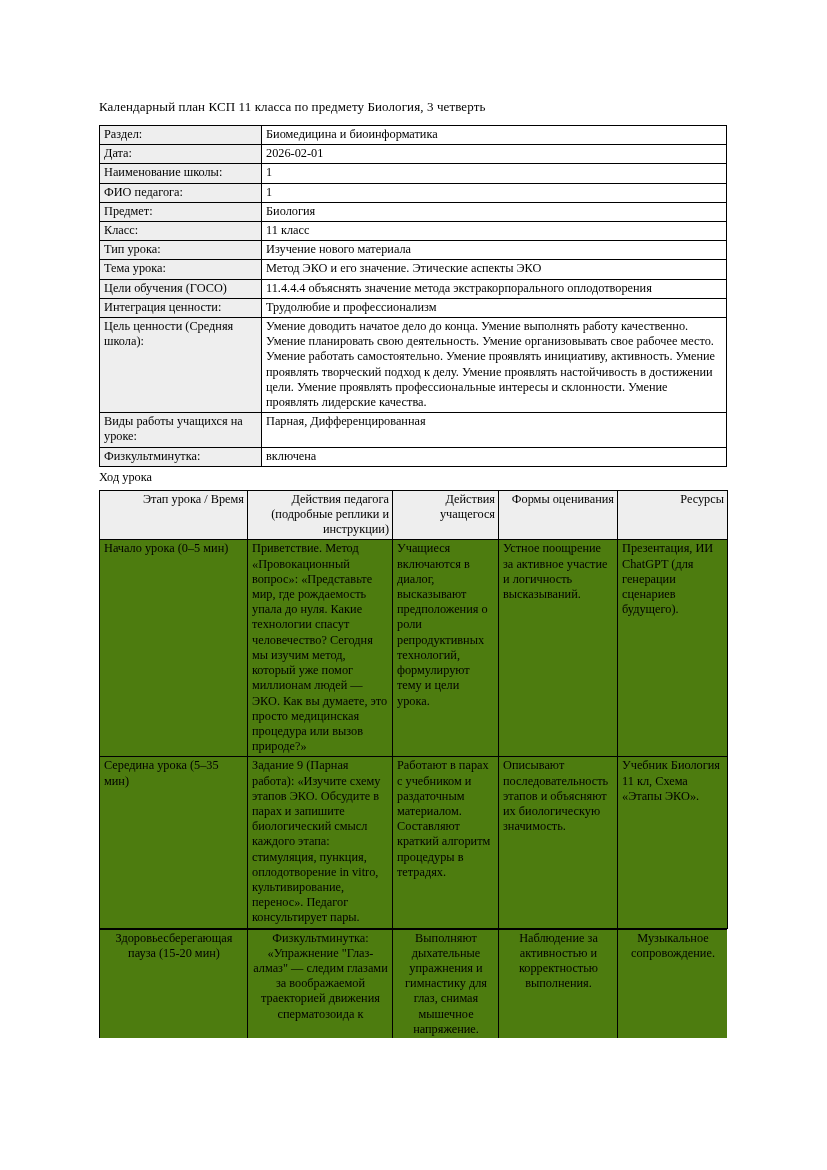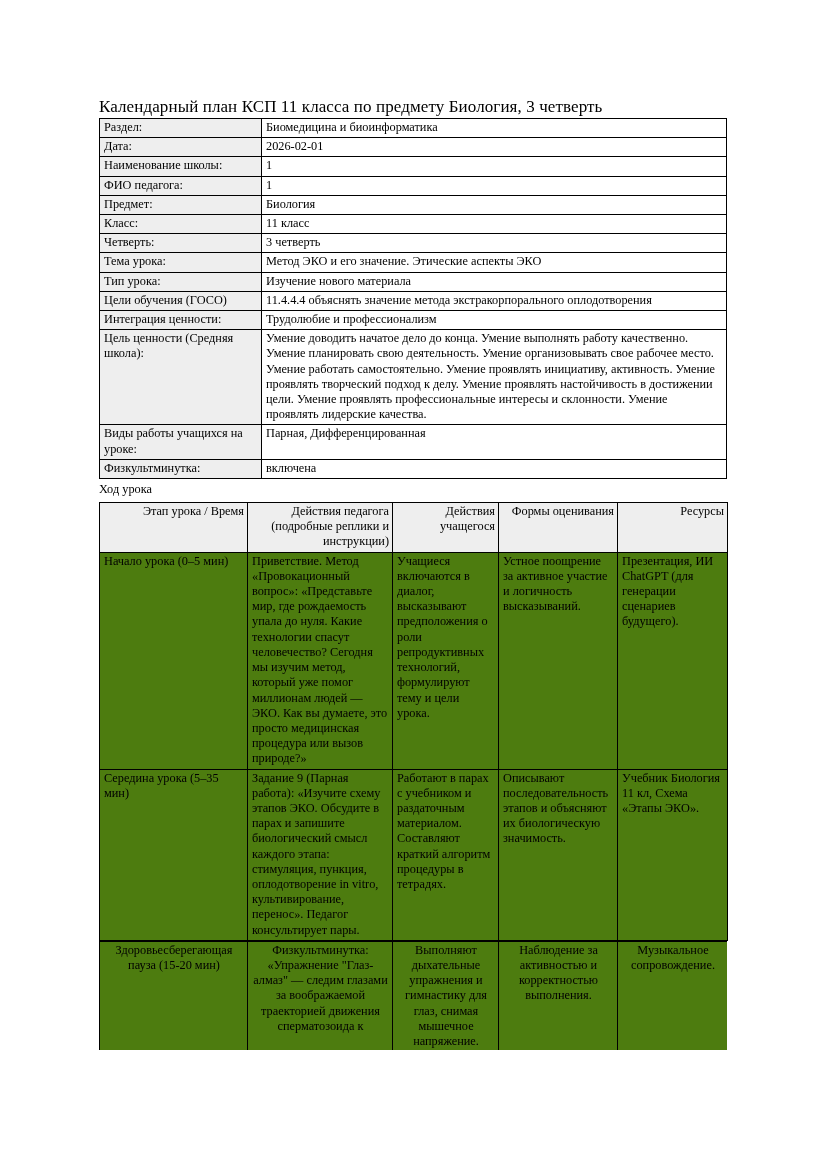--- a/index.html
+++ b/index.html
@@ -24,23 +24,23 @@
     background: #ffffff;
     box-sizing: border-box;
   }
   .content {
     position: absolute;
     left: 99px;
     top: 99px;
     width: 628px;
   }
   .doc-title {
-    font-size: 17px;
+    font-size: 13px;
     line-height: 15px;
-    margin: 0 0 4px 0;
+    margin: 0 0 11px 0;
     font-weight: normal;
     letter-spacing: 0.1px;
   }
   table {
     border-collapse: collapse;
     width: 628px;
     table-layout: fixed;
     font-size: 12.3px;
     line-height: 15.2px;
   }
@@ -124,30 +124,26 @@
         </tr>
         <tr>
           <td class="label">Предмет:</td>
           <td class="value">Биология</td>
         </tr>
         <tr>
           <td class="label">Класс:</td>
           <td class="value">11 класс</td>
         </tr>
         <tr>
-          <td class="label">Четверть:</td>
-          <td class="value">3 четверть</td>
+          <td class="label">Тип урока:</td>
+          <td class="value">Изучение нового материала</td>
         </tr>
         <tr>
           <td class="label">Тема урока:</td>
           <td class="value">Метод ЭКО и его значение. Этические аспекты ЭКО</td>
-        </tr>
-        <tr>
-          <td class="label">Тип урока:</td>
-          <td class="value">Изучение нового материала</td>
         </tr>
         <tr>
           <td class="label">Цели обучения (ГОСО)</td>
           <td class="value">11.4.4.4 объяснять значение метода экстракорпорального оплодотворения</td>
         </tr>
         <tr>
           <td class="label">Интеграция ценности:</td>
           <td class="value">Трудолюбие и профессионализм</td>
         </tr>
         <tr>

